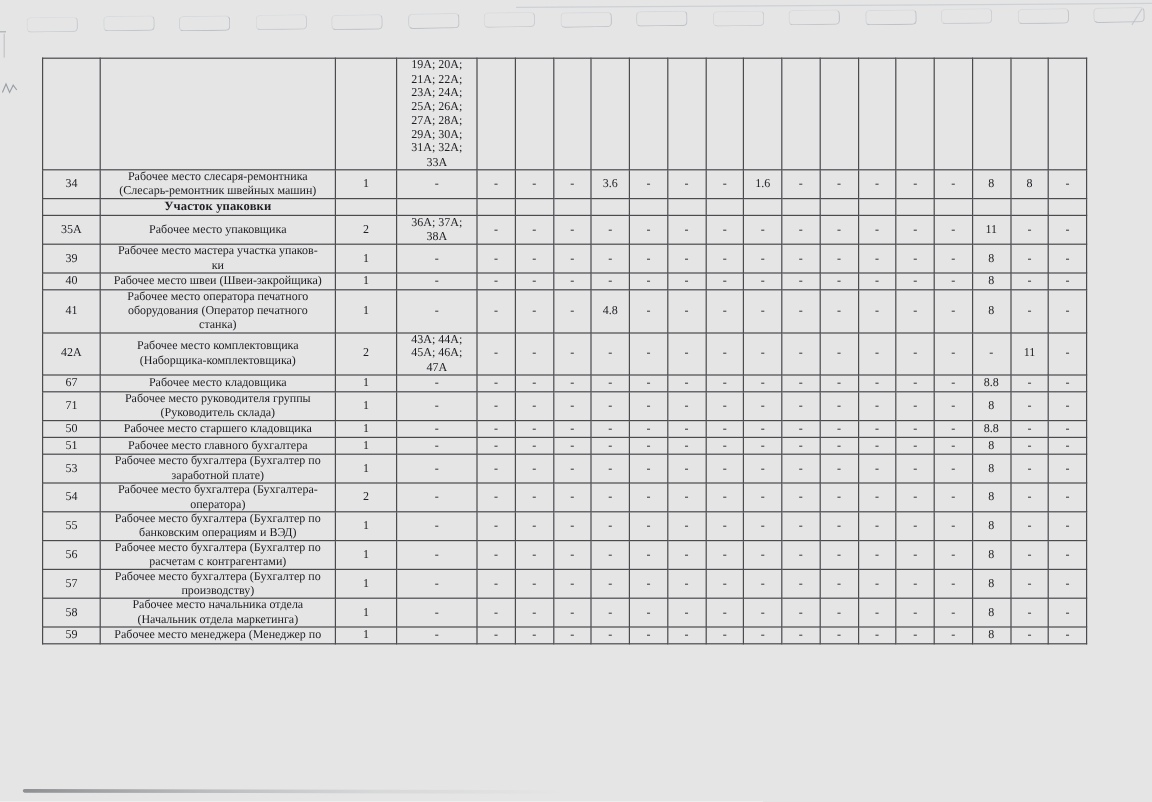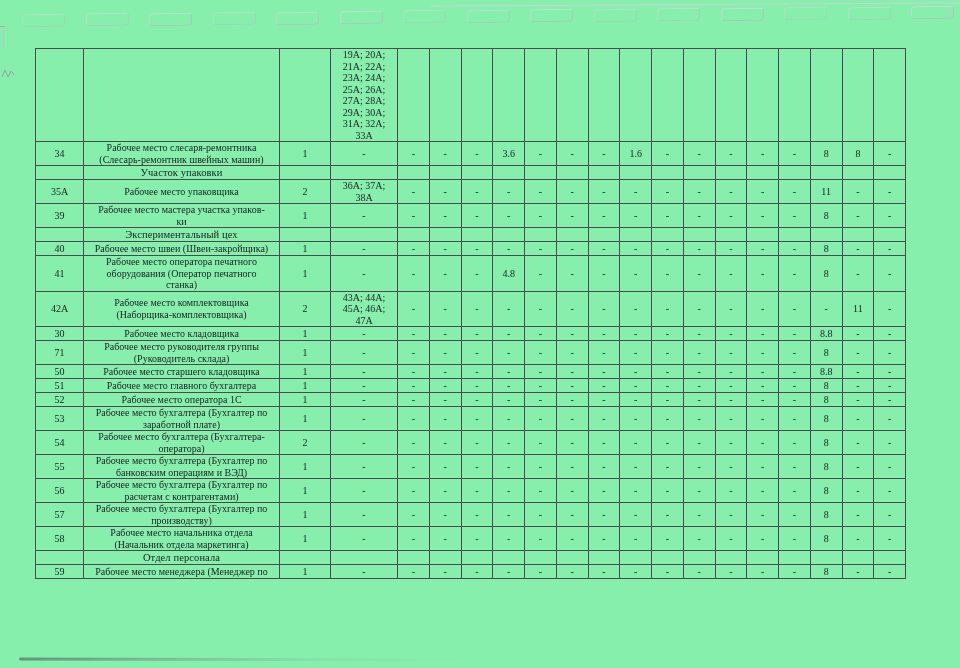--- a/index.html
+++ b/index.html
@@ -3,21 +3,21 @@
 <meta charset="utf-8">
 <style>
   html,body{margin:0;padding:0;}
   body{
     width:960px;height:668px;
     background:#fcfcfa;
     font-family:"Liberation Serif","DejaVu Serif",serif;
     overflow:hidden;
     position:relative;
   }
-  .scan-page{position:absolute;inset:0;background:#86efac;}
+  .scan-page{position:absolute;inset:0;background:#e5e5e5;}
 
   
   .top-strip{position:absolute;top:0;left:0;width:960px;height:28px;pointer-events:none;}
   .top-line{position:absolute;top:4px;left:430px;width:530px;height:1px;background:#ccd1d6;transform:rotate(-0.35deg);}
   .edge-mark{
     position:absolute;width:41px;height:11px;
     border:1px solid #b7bdc4;border-radius:4px;
     border-top-color:#d4d8dc;border-left-color:#cdd2d6;
     transform:rotate(-0.8deg);
     background:transparent;
@@ -53,21 +53,21 @@
   td{
     border:1px solid #4a4a4f;
     font-size:10px;line-height:11.5px;
     color:#1e1e24;
     text-align:center;vertical-align:middle;
     padding:0 1px;
     white-space:pre-line;
     overflow:hidden;
   }
   tr.data td, tr.section td{height:13px;}
-  tr.section td.name{font-weight:normal;font-size:10.5px;letter-spacing:.1px;}
+  tr.section td.name{font-weight:bold;font-size:10.5px;letter-spacing:.1px;}
   td.analog{font-size:10px;}
   td.val{font-size:10px;}
 </style>
 </head>
 <body>
 
 <div class="scan-page">
 
   <div class="top-strip" id="top-strip">
     <div class="top-line"></div>
@@ -218,42 +218,20 @@
             <td class="val">-</td>
             <td class="val">-</td>
             <td class="val">-</td>
             <td class="val">-</td>
             <td class="val">-</td>
             <td class="val">-</td>
             <td class="val">8</td>
             <td class="val">-</td>
             <td class="val">-</td>
           </tr>
-          <tr class="section">
-            <td class="num"></td>
-            <td class="name">Экспериментальный цех</td>
-            <td class="count"></td>
-            <td class="analog"></td>
-            <td class="val"></td>
-            <td class="val"></td>
-            <td class="val"></td>
-            <td class="val"></td>
-            <td class="val"></td>
-            <td class="val"></td>
-            <td class="val"></td>
-            <td class="val"></td>
-            <td class="val"></td>
-            <td class="val"></td>
-            <td class="val"></td>
-            <td class="val"></td>
-            <td class="val"></td>
-            <td class="val"></td>
-            <td class="val"></td>
-            <td class="val"></td>
-          </tr>
           <tr class="data">
             <td class="num">40</td>
             <td class="name">Рабочее место швеи (Швеи-закройщика)</td>
             <td class="count">1</td>
             <td class="analog">-</td>
             <td class="val">-</td>
             <td class="val">-</td>
             <td class="val">-</td>
             <td class="val">-</td>
             <td class="val">-</td>
@@ -312,21 +290,21 @@
             <td class="val">-</td>
             <td class="val">-</td>
             <td class="val">-</td>
             <td class="val">-</td>
             <td class="val">-</td>
             <td class="val">-</td>
             <td class="val">11</td>
             <td class="val">-</td>
           </tr>
           <tr class="data">
-            <td class="num">30</td>
+            <td class="num">67</td>
             <td class="name">Рабочее место кладовщика</td>
             <td class="count">1</td>
             <td class="analog">-</td>
             <td class="val">-</td>
             <td class="val">-</td>
             <td class="val">-</td>
             <td class="val">-</td>
             <td class="val">-</td>
             <td class="val">-</td>
             <td class="val">-</td>
@@ -381,42 +359,20 @@
             <td class="val">-</td>
             <td class="val">-</td>
             <td class="val">-</td>
             <td class="val">8.8</td>
             <td class="val">-</td>
             <td class="val">-</td>
           </tr>
           <tr class="data">
             <td class="num">51</td>
             <td class="name">Рабочее место главного бухгалтера</td>
-            <td class="count">1</td>
-            <td class="analog">-</td>
-            <td class="val">-</td>
-            <td class="val">-</td>
-            <td class="val">-</td>
-            <td class="val">-</td>
-            <td class="val">-</td>
-            <td class="val">-</td>
-            <td class="val">-</td>
-            <td class="val">-</td>
-            <td class="val">-</td>
-            <td class="val">-</td>
-            <td class="val">-</td>
-            <td class="val">-</td>
-            <td class="val">-</td>
-            <td class="val">8</td>
-            <td class="val">-</td>
-            <td class="val">-</td>
-          </tr>
-          <tr class="data">
-            <td class="num">52</td>
-            <td class="name">Рабочее место оператора 1С</td>
             <td class="count">1</td>
             <td class="analog">-</td>
             <td class="val">-</td>
             <td class="val">-</td>
             <td class="val">-</td>
             <td class="val">-</td>
             <td class="val">-</td>
             <td class="val">-</td>
             <td class="val">-</td>
             <td class="val">-</td>
@@ -560,42 +516,20 @@
             <td class="val">-</td>
             <td class="val">-</td>
             <td class="val">-</td>
             <td class="val">-</td>
             <td class="val">-</td>
             <td class="val">-</td>
             <td class="val">8</td>
             <td class="val">-</td>
             <td class="val">-</td>
           </tr>
-          <tr class="section">
-            <td class="num"></td>
-            <td class="name">Отдел персонала</td>
-            <td class="count"></td>
-            <td class="analog"></td>
-            <td class="val"></td>
-            <td class="val"></td>
-            <td class="val"></td>
-            <td class="val"></td>
-            <td class="val"></td>
-            <td class="val"></td>
-            <td class="val"></td>
-            <td class="val"></td>
-            <td class="val"></td>
-            <td class="val"></td>
-            <td class="val"></td>
-            <td class="val"></td>
-            <td class="val"></td>
-            <td class="val"></td>
-            <td class="val"></td>
-            <td class="val"></td>
-          </tr>
           <tr class="data">
             <td class="num">59</td>
             <td class="name">Рабочее место менеджера (Менеджер по</td>
             <td class="count">1</td>
             <td class="analog">-</td>
             <td class="val">-</td>
             <td class="val">-</td>
             <td class="val">-</td>
             <td class="val">-</td>
             <td class="val">-</td>

